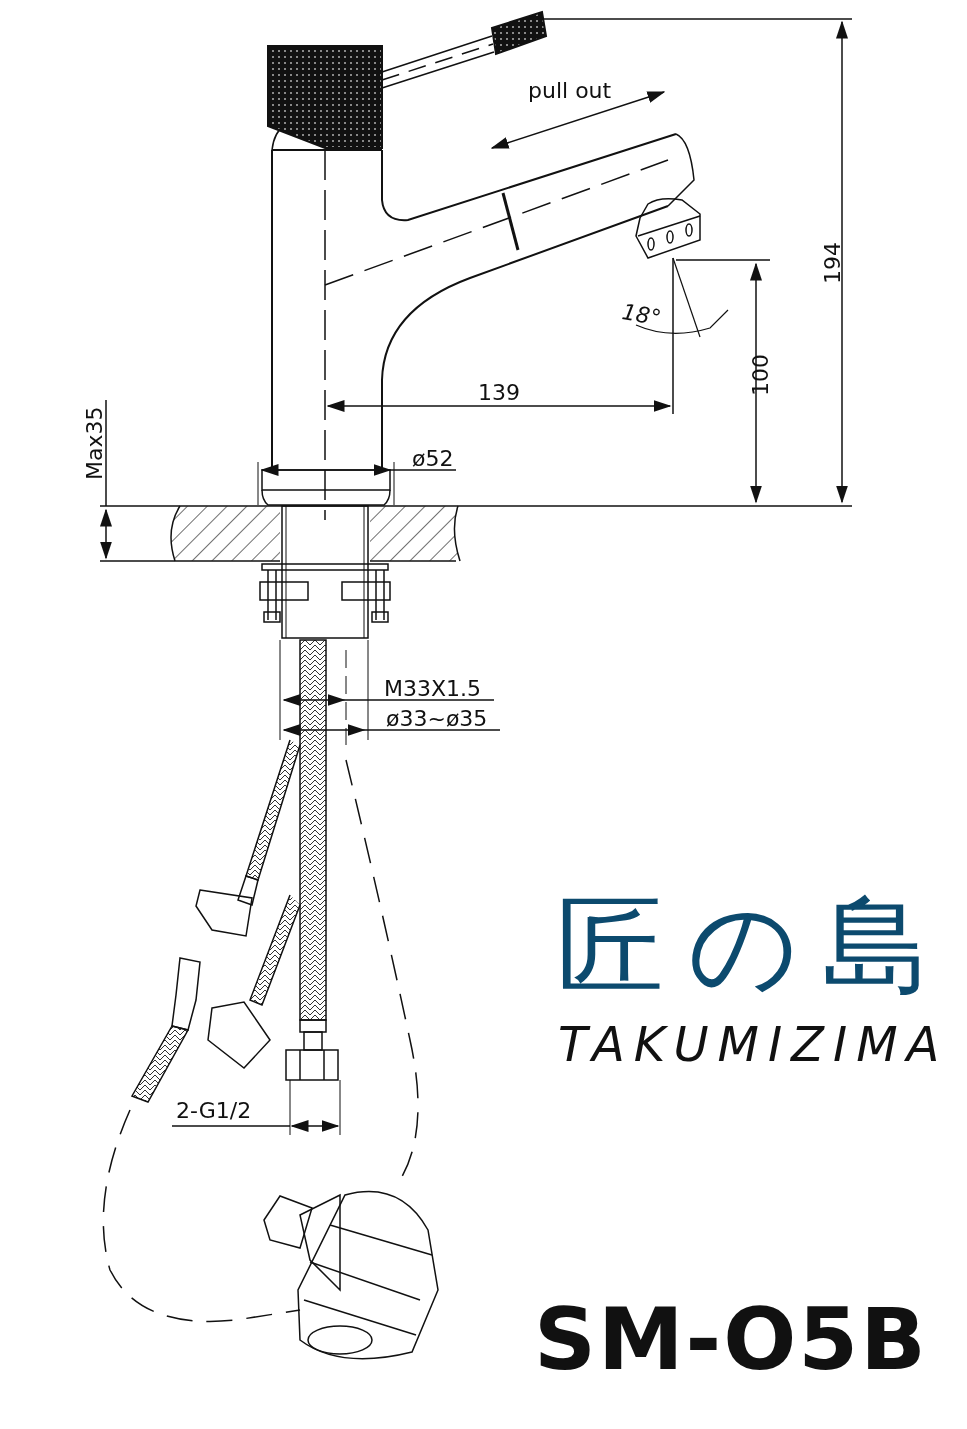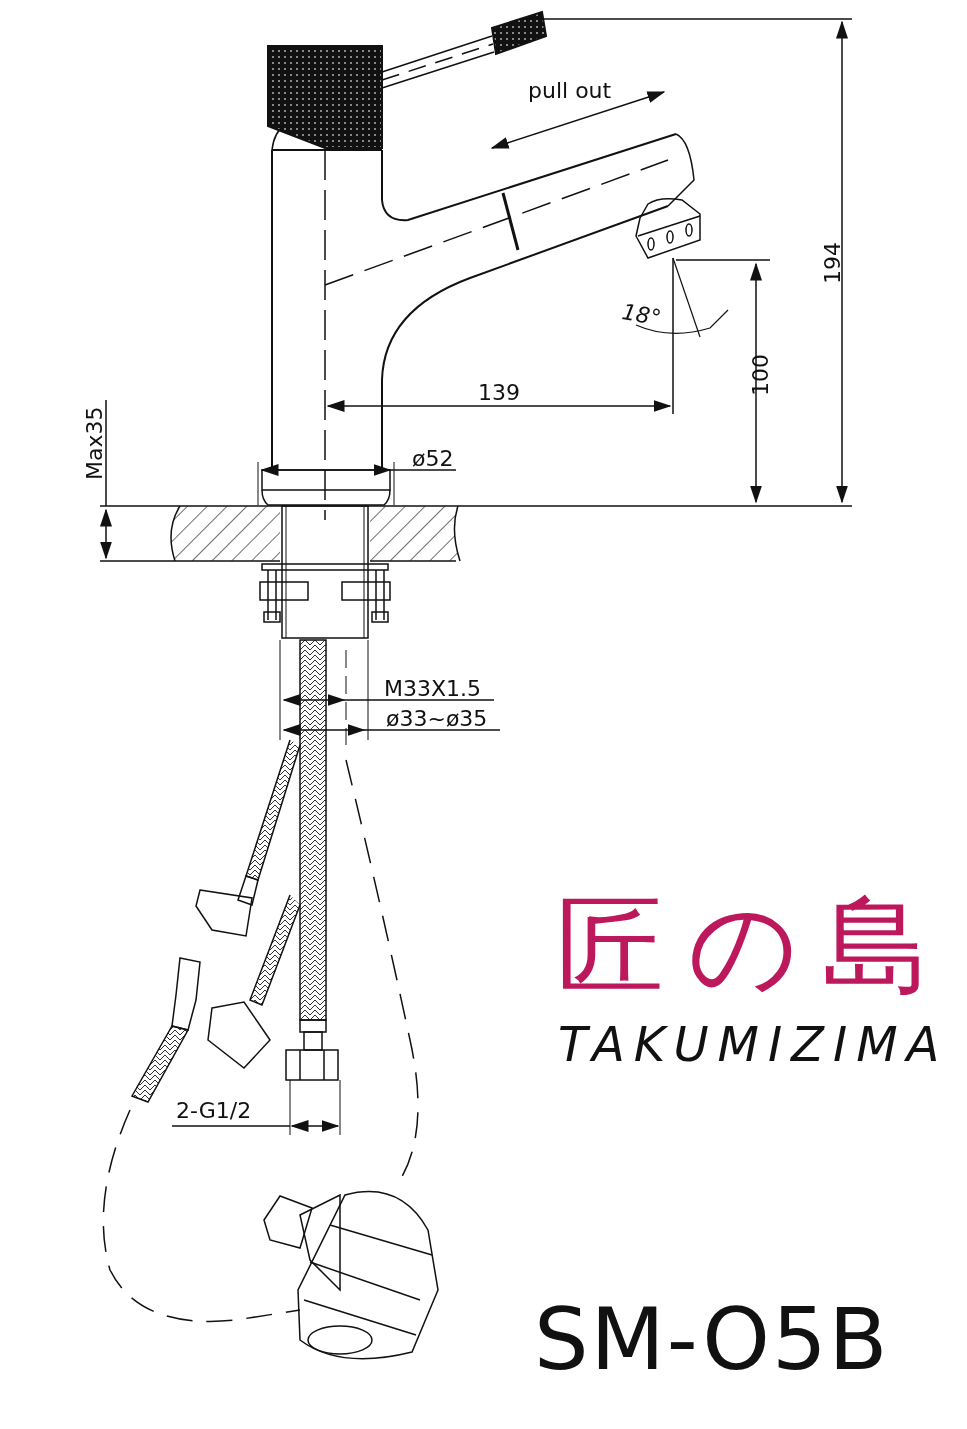--- a/index.html
+++ b/index.html
@@ -1,21 +1,21 @@
 <!DOCTYPE html>
 <html><head>
 <meta charset="utf-8">
 <style>
   html,body{margin:0;padding:0;background:#fff;}
   body{width:967px;height:1429px;position:relative;overflow:hidden;font-family:"DejaVu Sans","Liberation Sans",sans-serif;color:#111;}
   svg{position:absolute;left:0;top:0;}
   .dim{font-family:"DejaVu Sans","Liberation Sans",sans-serif;font-size:22px;fill:#111;}
-  .brand-jp{position:absolute;left:556px;top:892px;font-family:"DejaVu Serif","Liberation Serif",serif;font-size:108px;letter-spacing:24px;line-height:1;color:#be185d;}
+  .brand-jp{position:absolute;left:556px;top:892px;font-family:"DejaVu Serif","Liberation Serif",serif;font-size:108px;letter-spacing:24px;line-height:1;color:#0c4a6e;}
   .brand-en{position:absolute;left:558px;top:1016px;font-family:"DejaVu Sans","Liberation Sans",sans-serif;font-style:italic;font-size:48px;letter-spacing:9px;color:#111;}
-  .model{position:absolute;left:534px;top:1296px;font-family:"DejaVu Sans","Liberation Sans",sans-serif;font-size:86px;letter-spacing:2px;color:#111;line-height:1;}
+  .model{position:absolute;left:534px;top:1296px;font-family:"DejaVu Sans","Liberation Sans",sans-serif;font-size:86px;letter-spacing:2px;color:#111;line-height:1;font-weight:bold;}
 </style>
 </head>
 <body>
 
 <svg width="967" height="1429" viewBox="0 0 967 1429">
   <defs>
     <pattern id="hatch" width="14" height="14" patternUnits="userSpaceOnUse" patternTransform="rotate(45)">
       <line x1="0" y1="0" x2="0" y2="14" stroke="#222" stroke-width="1.3"></line>
     </pattern>
     <pattern id="braid" width="10" height="10" patternUnits="userSpaceOnUse">

